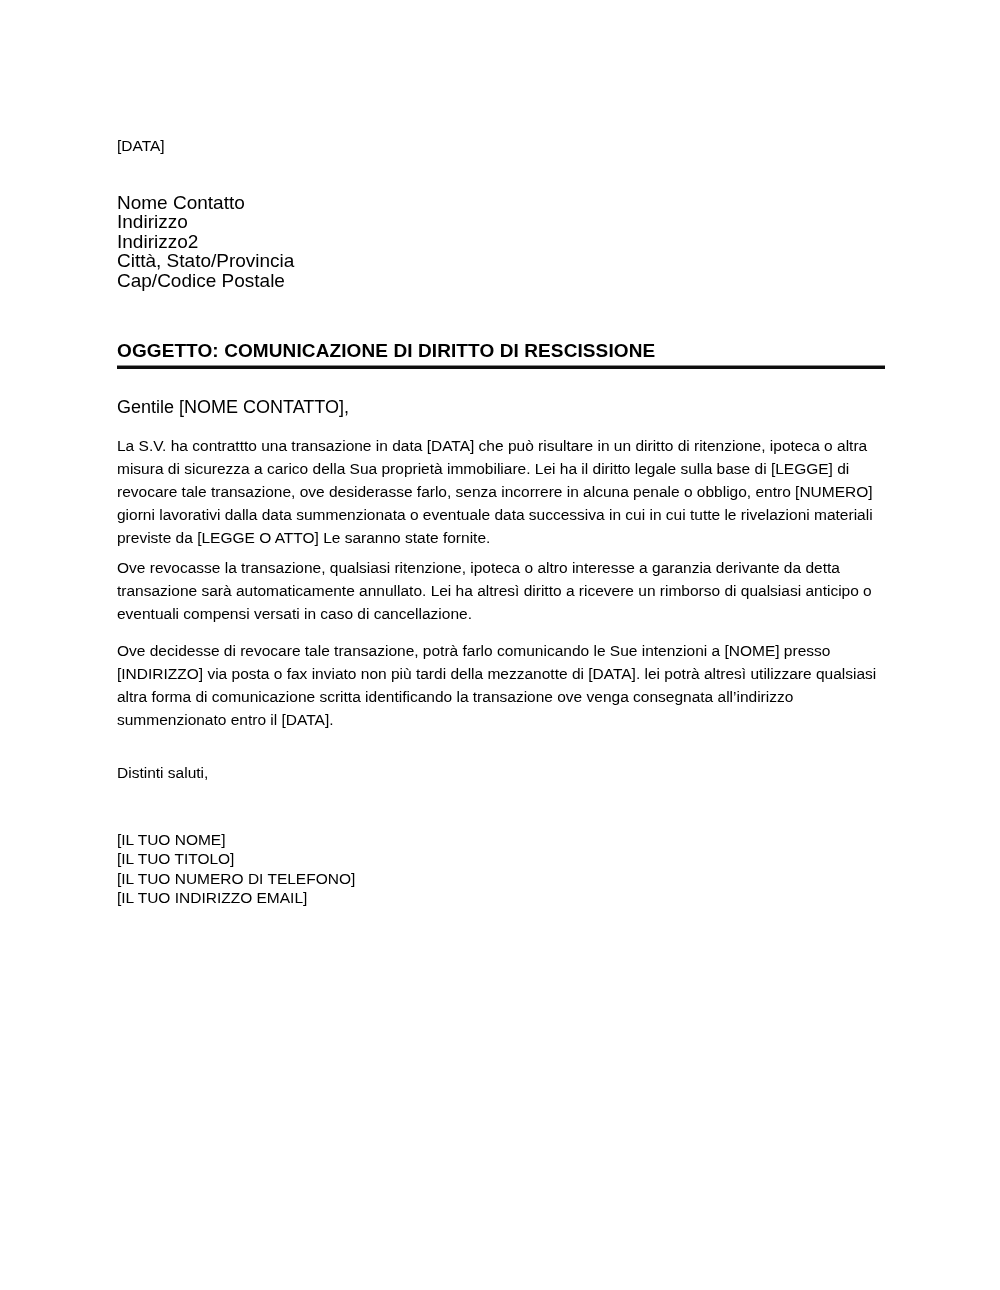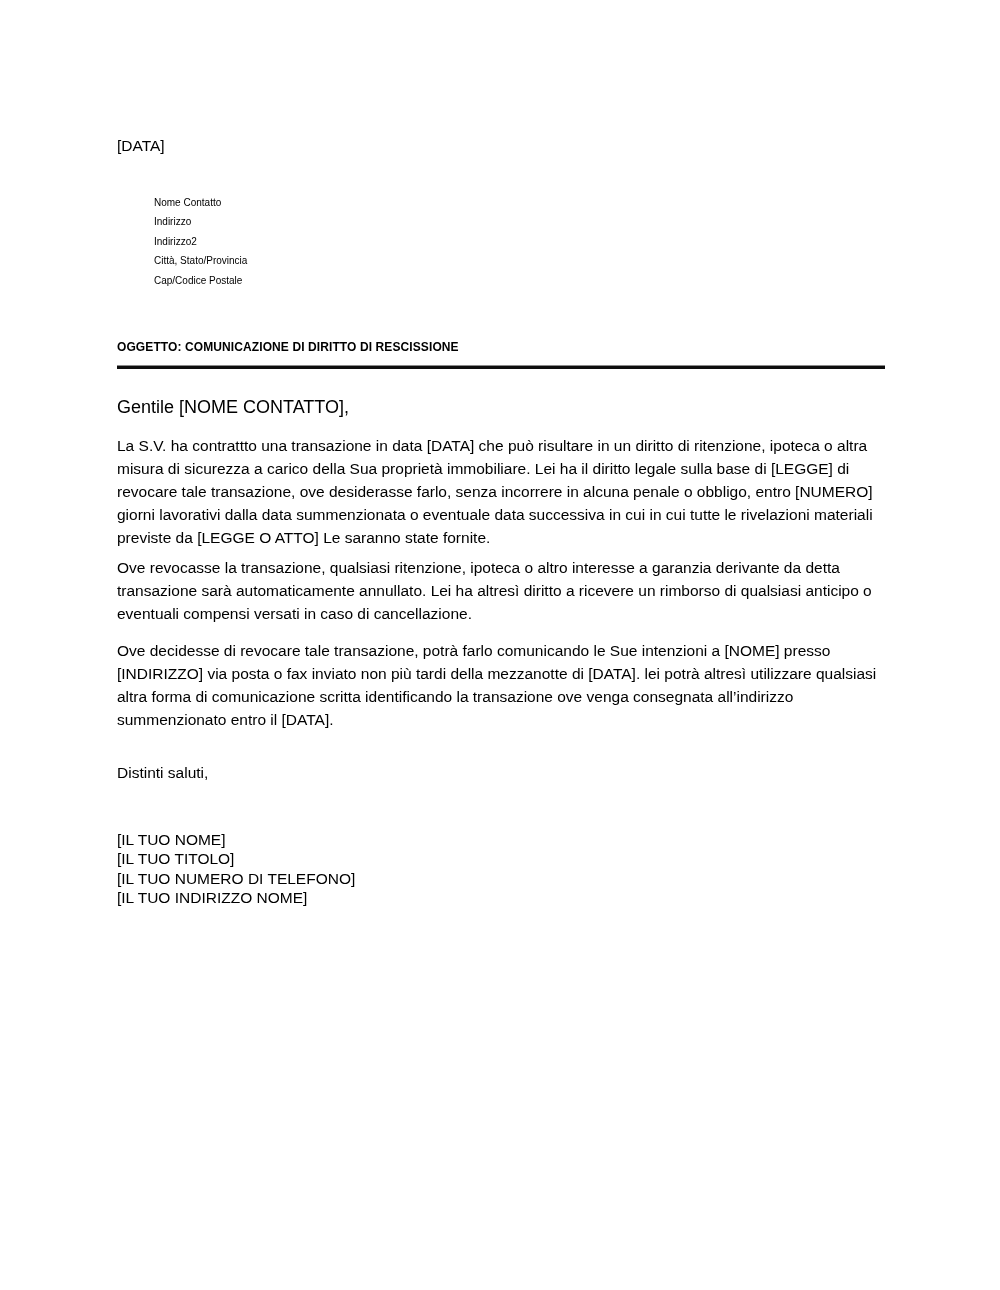--- a/index.html
+++ b/index.html
@@ -31,34 +31,33 @@
     font-size: 15.5px;
     line-height: 19px;
     white-space: nowrap;
   }
 
   
   .address-block {
     position: absolute;
     left: 0;
     top: 193px;
-    font-size: 10px;
+    font-size: 19px;
     line-height: 19.4px;
-    margin-left: 37px;
   }
   .address-block .addr-line {
     white-space: nowrap;
   }
 
   
   .subject {
     position: absolute;
     left: 0;
     top: 340px;
-    font-size: 12px;
+    font-size: 19px;
     font-weight: bold;
     letter-spacing: 0.1px;
     white-space: nowrap;
   }
   .subject-rule {
     position: absolute;
     left: 0;
     top: 365px;
     width: 768px;
     height: 4px;
@@ -157,21 +156,21 @@
     <div class="body-para para-2">Ove revocasse la transazione, qualsiasi ritenzione, ipoteca o altro interesse a garanzia derivante da detta transazione sarà automaticamente annullato. Lei ha altresì diritto a ricevere un rimborso di qualsiasi anticipo o eventuali compensi versati in caso di cancellazione.</div>
 
     <div class="body-para para-3">Ove decidesse di revocare tale transazione, potrà farlo comunicando le Sue intenzioni a [NOME] presso [INDIRIZZO] via posta o fax inviato non più tardi della mezzanotte di [DATA]. lei potrà altresì utilizzare qualsiasi altra forma di comunicazione scritta identificando la transazione ove venga consegnata all’indirizzo summenzionato entro il [DATA].</div>
 
     <div class="closing">Distinti saluti,</div>
 
     <div class="signature-block">
       <div class="sig-line">[IL TUO NOME]</div>
       <div class="sig-line">[IL TUO TITOLO]</div>
       <div class="sig-line">[IL TUO NUMERO DI TELEFONO]</div>
-      <div class="sig-line">[IL TUO INDIRIZZO NOME]</div>
+      <div class="sig-line">[IL TUO INDIRIZZO EMAIL]</div>
     </div>
 
   </div>
 
   <div class="footer">
     <div class="footer-company">[IL NOME DELLA TUA IMPRESA]</div>
     <div>
       <span class="footer-web">[IL TUO INDIRIZZO WEB]</span>
     </div>
   </div>

